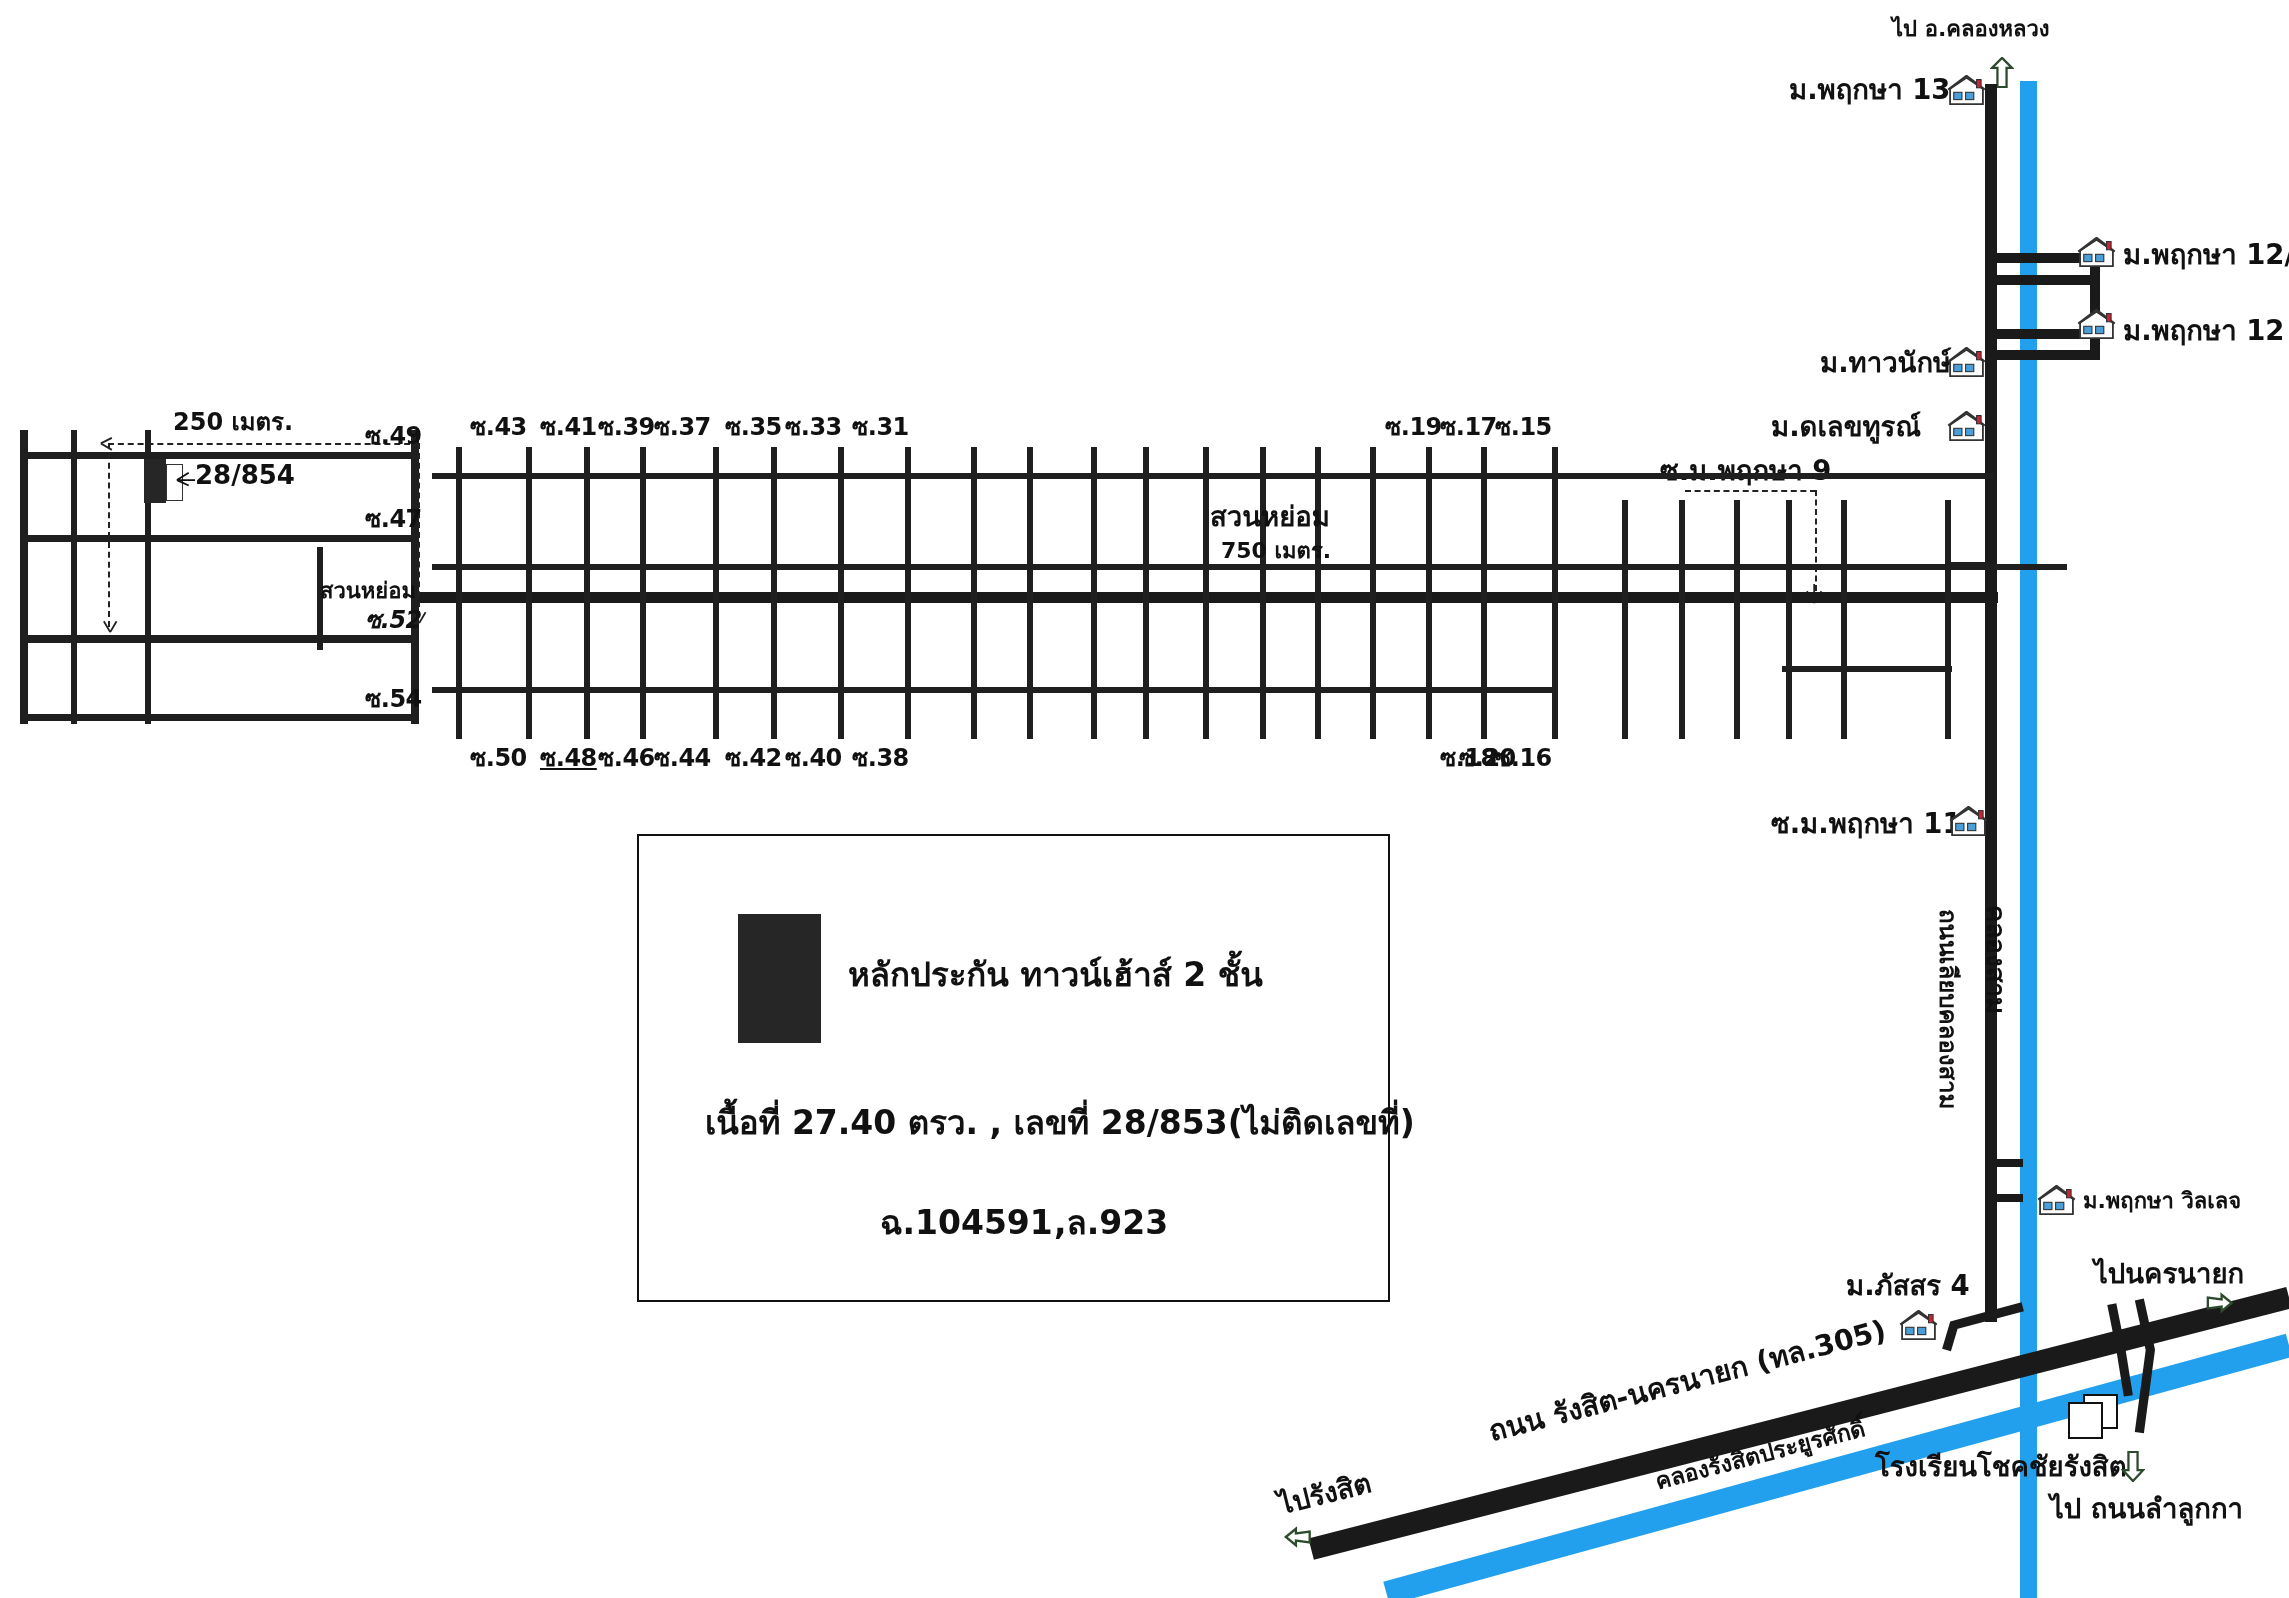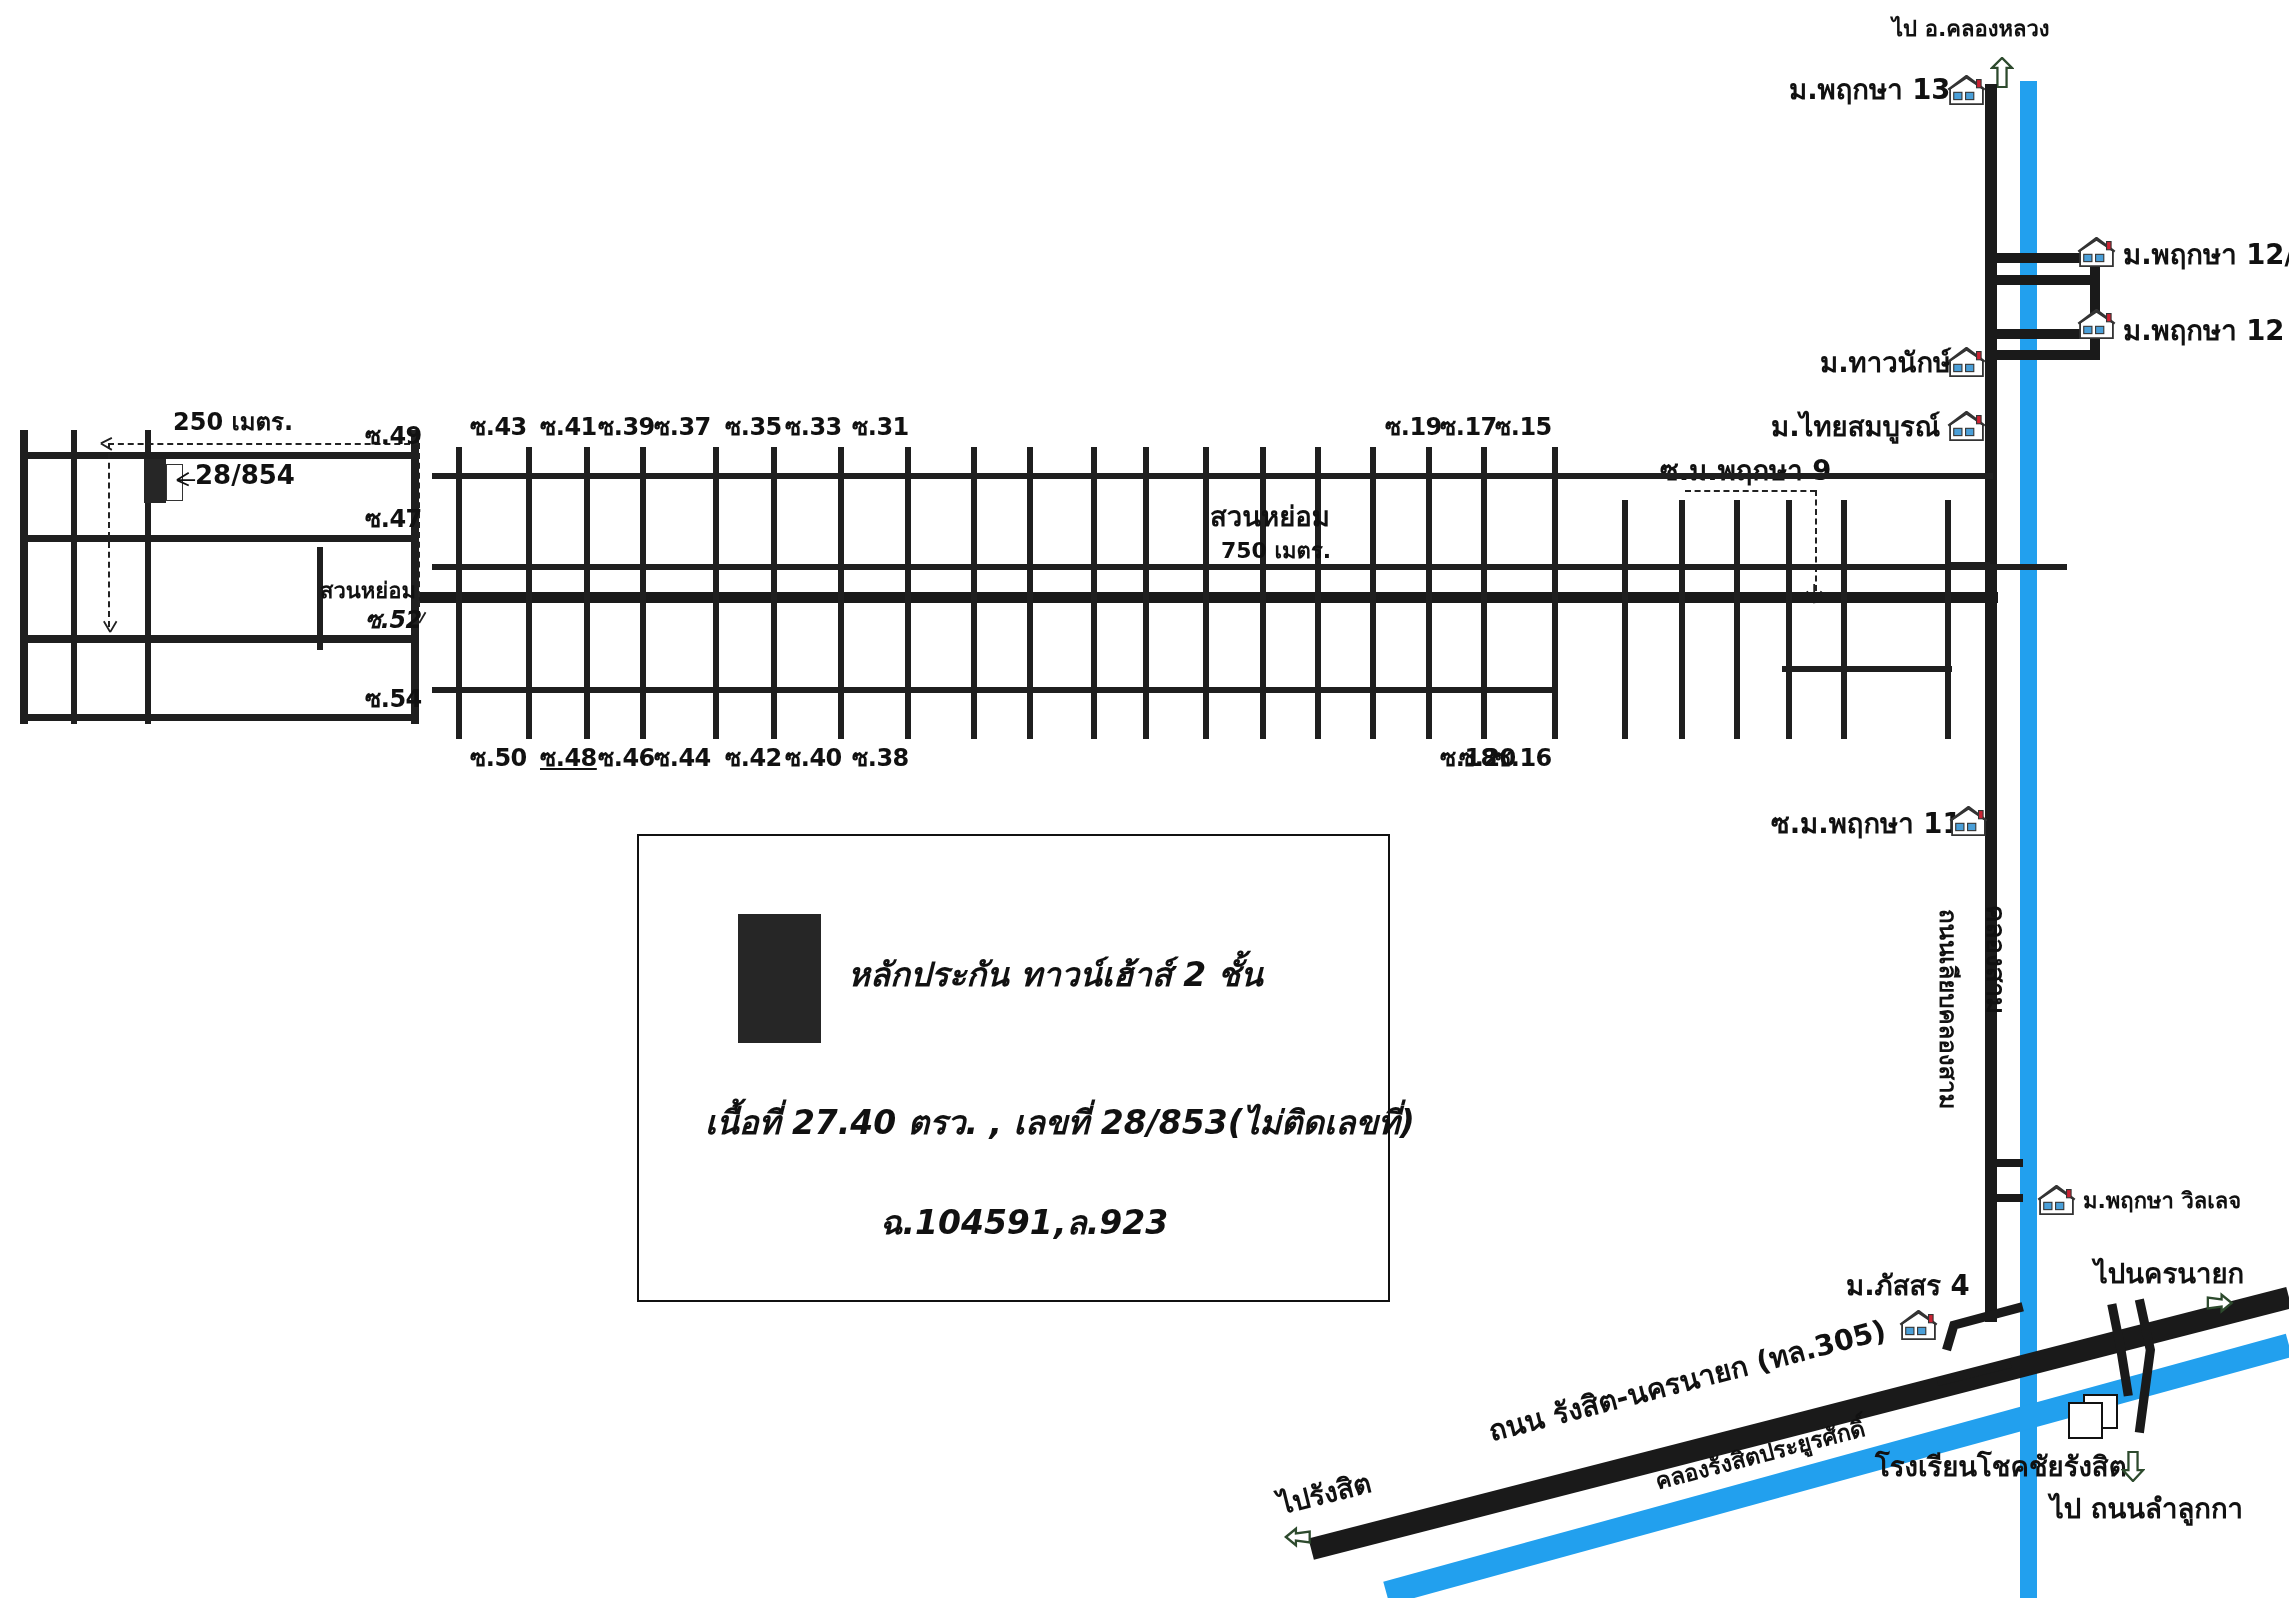--- a/index.html
+++ b/index.html
@@ -16,21 +16,21 @@
   .canal{position:absolute;background:#22a0ee;}
   .thin{position:absolute;background:#1f1f1f;}
   .dash-h{position:absolute;border-top:2.8px dashed #222;}
   .dash-v{position:absolute;border-left:2.8px dashed #222;}
 
   .houseicon{position:absolute;width:39px;height:31px;}
   .arrowup,.arrowdown,.arrowleft,.arrowright{position:absolute;}
 
   #legendbox{position:absolute;border:2.8px solid #111;background:#fff;}
   #legendbox .swatch{position:absolute;background:#262626;}
-  #legendbox .lgline{position:absolute;font-weight:bold;color:#111;white-space:nowrap;font-style:italic;}
+  #legendbox .lgline{position:absolute;font-weight:bold;color:#111;white-space:nowrap;}
 
   .vert-text{position:absolute;transform-origin:0 0;font-weight:bold;color:#111;white-space:nowrap;}
 
   .plotblk{position:absolute;background:#262626;}
   .plotwhite{position:absolute;background:#fff;border:1.8px solid #333;}
   .bldg{position:absolute;border:2.8px solid #111;background:#fff;}
 </style>
 </head>
 <body>
 
@@ -79,21 +79,21 @@
 
   <div class="lbl lbl-mid" style="left:1820px;top:349px;">ม.ทาวนักษ์</div>
   <svg class="houseicon" style="left:1947px;top:347px;" viewBox="0 0 42 34">
     <path d="M3 15 L21 3 L39 15 L39 32 L3 32 Z" fill="#ffffff" stroke="#333" stroke-width="2"></path>
     <path d="M1 16 L21 1 L41 16" fill="none" stroke="#333" stroke-width="2.5"></path>
     <rect x="32" y="5" width="5" height="9" fill="#c23" stroke="#333" stroke-width="1.2"></rect>
     <rect x="7" y="19" width="9" height="8" fill="#4a9fd8" stroke="#333" stroke-width="1.2"></rect>
     <rect x="20" y="19" width="9" height="8" fill="#4a9fd8" stroke="#333" stroke-width="1.2"></rect>
   </svg>
 
-  <div class="lbl lbl-mid" style="left:1771px;top:413px;">ม.ไทยสมบูรณ์</div>
+  <div class="lbl lbl-mid" style="left:1771px;top:413px;">ม.ดเลขทูรณ์</div>
   <svg class="houseicon" style="left:1947px;top:411px;" viewBox="0 0 42 34">
     <path d="M3 15 L21 3 L39 15 L39 32 L3 32 Z" fill="#ffffff" stroke="#333" stroke-width="2"></path>
     <path d="M1 16 L21 1 L41 16" fill="none" stroke="#333" stroke-width="2.5"></path>
     <rect x="32" y="5" width="5" height="9" fill="#c23" stroke="#333" stroke-width="1.2"></rect>
     <rect x="7" y="19" width="9" height="8" fill="#4a9fd8" stroke="#333" stroke-width="1.2"></rect>
     <rect x="20" y="19" width="9" height="8" fill="#4a9fd8" stroke="#333" stroke-width="1.2"></rect>
   </svg>
 
   <div class="lbl lbl-mid" style="left:1660px;top:457px;">ซ.ม.พฤกษา 9</div>
   <div class="dash-h" style="left:1685px;top:490px;width:131px;"></div>

